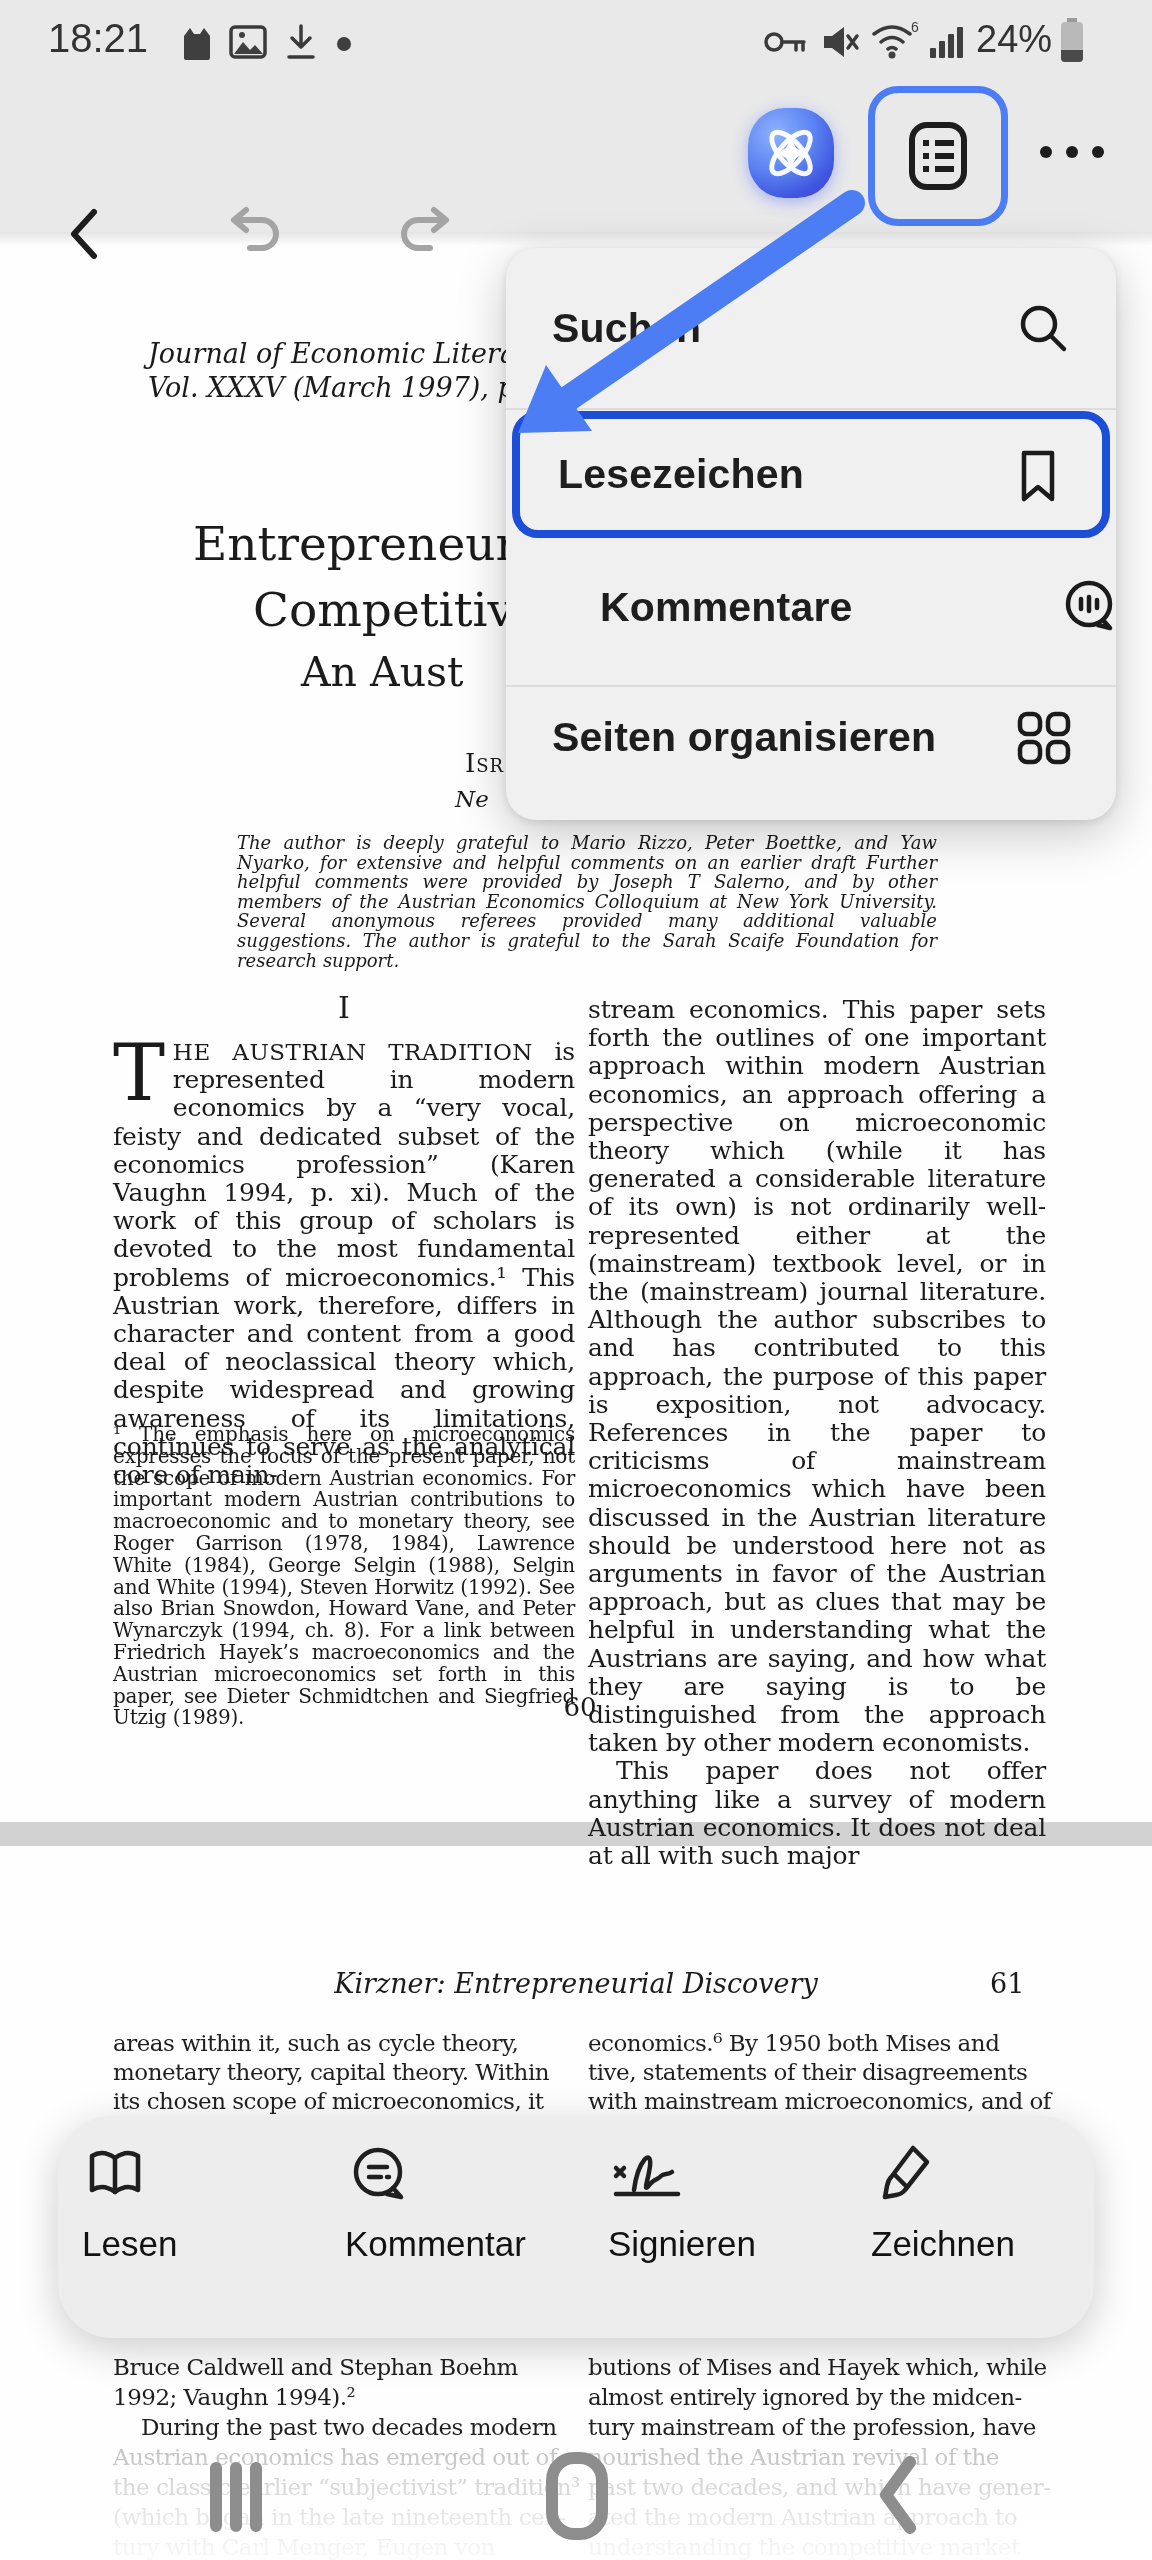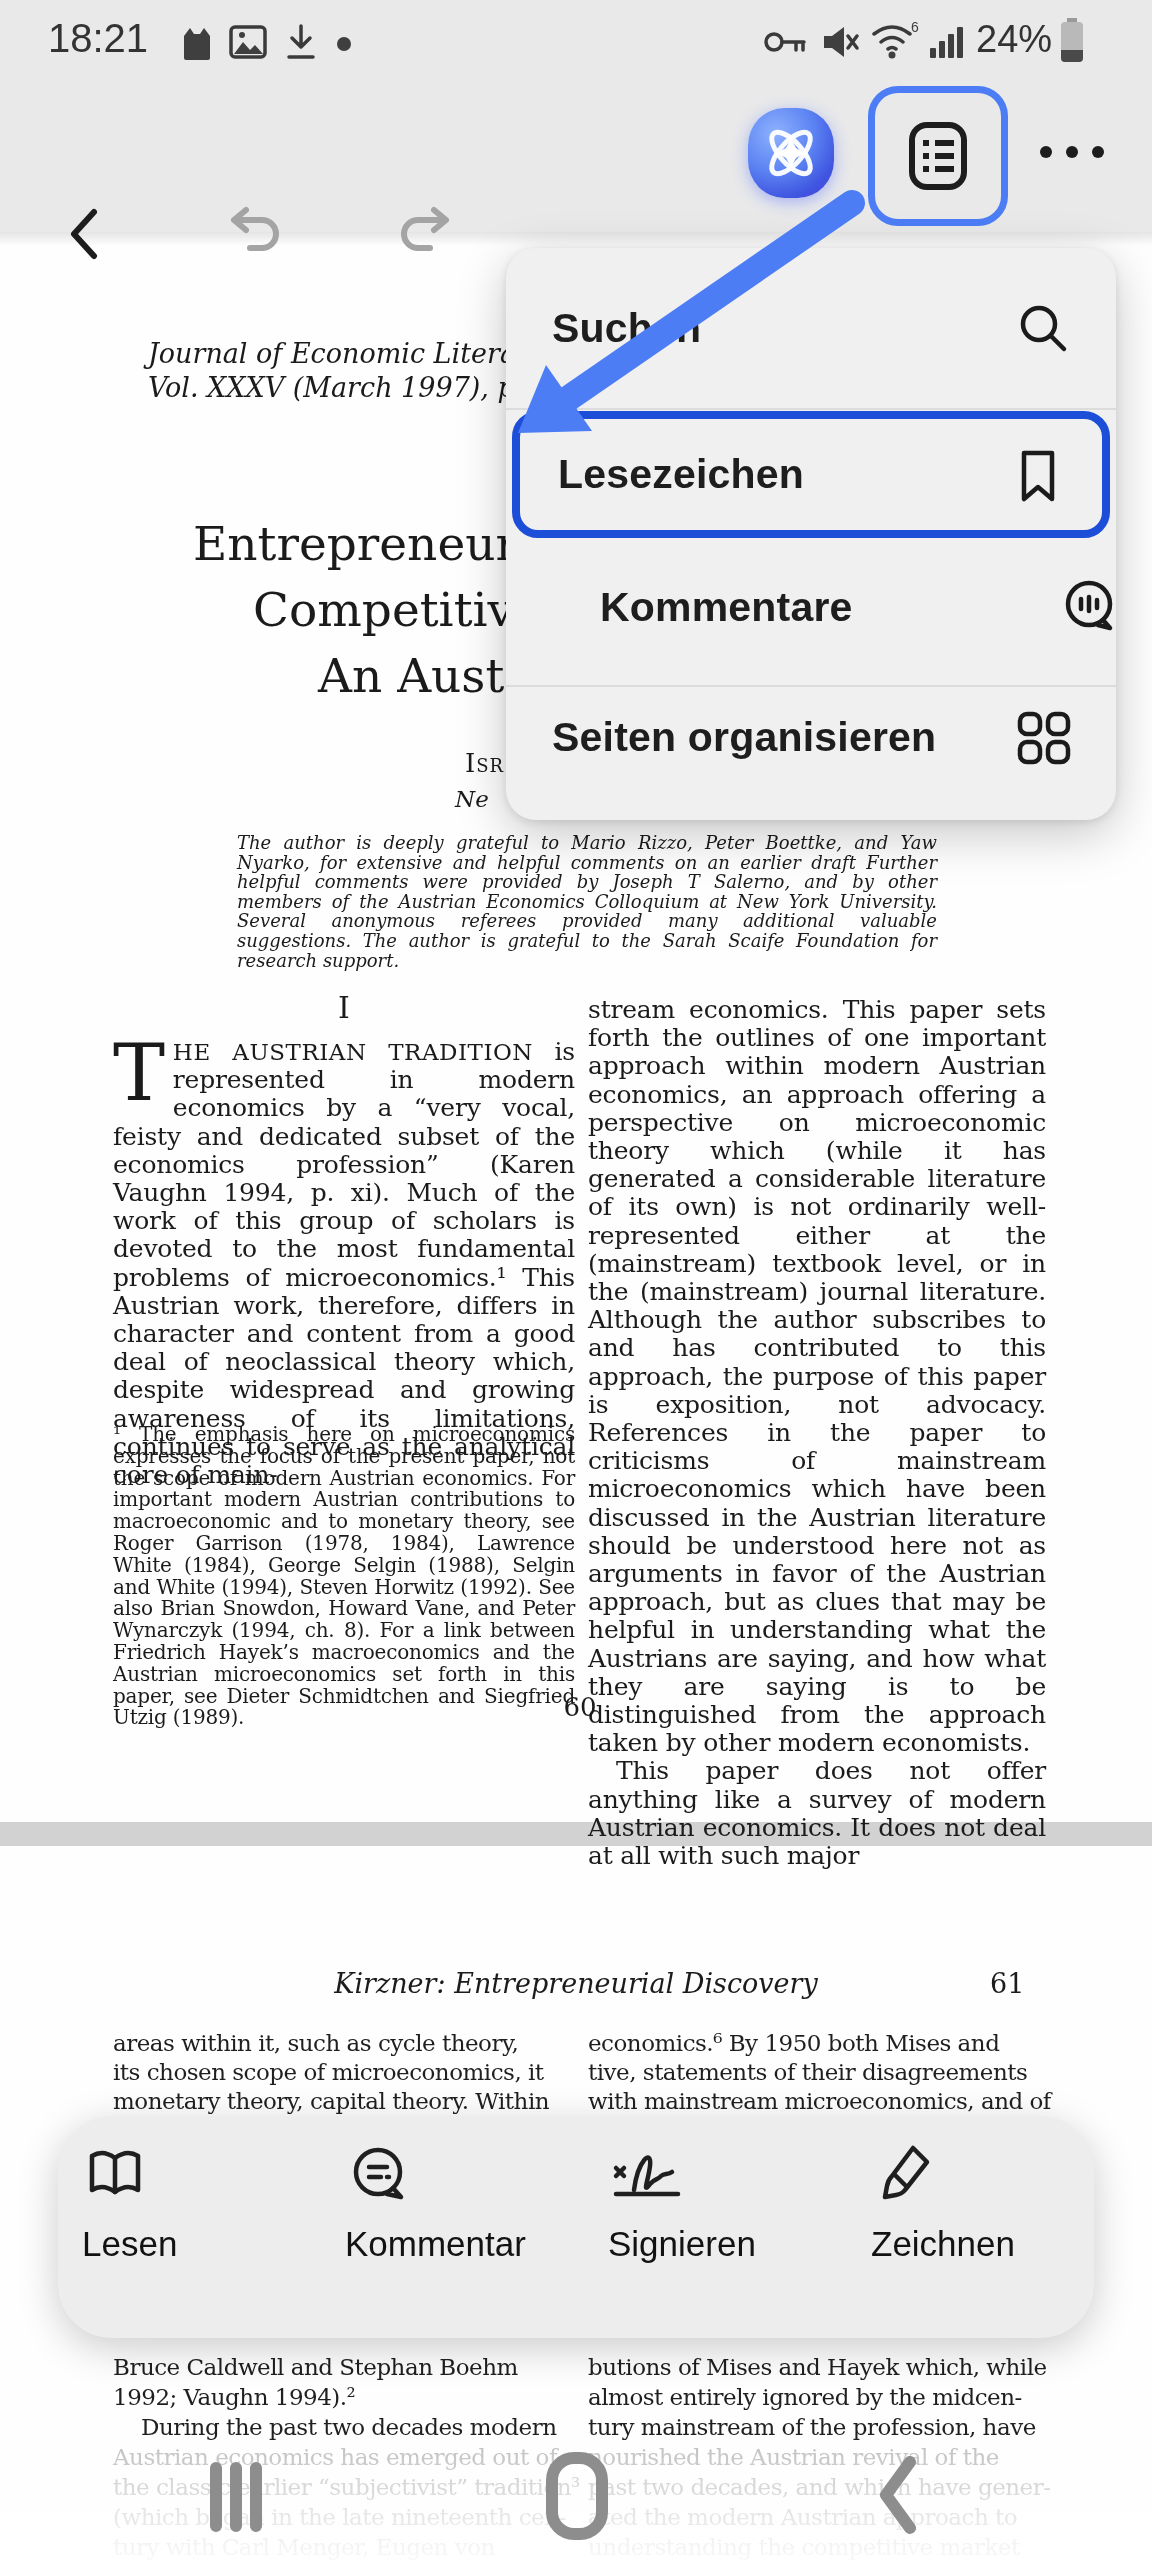--- a/index.html
+++ b/index.html
@@ -59,21 +59,21 @@
   <div class="page" style="top:232px;height:1590px;"></div>
   <div class="abs" style="left:0;top:1822px;width:1152px;height:24px;background:#d2d2d2;z-index:1;"></div>
   <div class="page" style="top:1846px;height:714px;"></div>
   <div class="chrome-shadow"></div>
 
   <div class="abs serif it" style="left:148px;top:338px;font-size:27px;z-index:2;">Journal of Economic Literature</div>
   <div class="abs serif it" style="left:148px;top:372px;font-size:27px;z-index:2;">Vol. XXXV (March 1997), pp. 60–85</div>
 
   <div class="abs serif" style="left:193px;top:516px;font-size:47px;z-index:2;">Entrepreneur</div>
   <div class="abs serif" style="left:253px;top:582px;font-size:47px;z-index:2;">Competitiv</div>
-  <div class="abs serif" style="left:318px;top:648px;font-size:47px;z-index:2;">An Aust</div>
+  <div class="abs serif" style="left:301px;top:648px;font-size:41px;z-index:2;">An Aust</div>
 
   <div class="abs serif" style="left:465px;top:748px;font-size:26px;font-variant:small-caps;letter-spacing:1px;z-index:2;">Isr</div>
   <div class="abs serif it" style="left:455px;top:786px;font-size:23px;z-index:2;">Ne</div>
 
   <div class="abs serif it jus" style="left:237px;top:833px;width:700px;font-size:18px;line-height:19.6px;z-index:2;">The author is deeply grateful to Mario Rizzo, Peter Boettke, and Yaw Nyarko, for extensive and helpful comments on an earlier draft  Further helpful comments were provided by Joseph T  Salerno, and by other members of the Austrian Economics Colloquium at New York University. Several anonymous referees provided many additional valuable suggestions. The author is grateful to the Sarah Scaife Foundation for research support.</div>
 
   <div class="abs serif" style="left:113px;top:990px;width:462px;text-align:center;font-size:30px;z-index:2;">I</div>
 
   <div class="abs serif jus body-text colL" style="top:1038px;z-index:2;">
     <span class="dropcap">T</span><span class="lead">HE AUSTRIAN TRADITION</span><span> is represented in modern economics by a “very vocal, feisty and dedicated subset of the economics profession” (Karen Vaughn 1994, p. xi). Much of the work of this group of scholars is devoted to the most fundamental problems of microeconomics.¹ This Austrian work, therefore, differs in character and content from a good deal of neoclassical theory which, despite widespread and growing awareness of its limitations, continues to serve as the analytical core of main-</span>
@@ -86,22 +86,22 @@
     <div class="ind">This paper does not offer anything like a survey of modern Austrian economics. It does not deal at all with such major</div>
   </div>
 
   <div class="abs serif" style="left:536px;top:1692px;width:88px;text-align:center;font-size:26px;z-index:2;">60</div>
 
   <div class="abs serif it" style="left:0;top:1968px;width:1152px;text-align:center;font-size:27px;z-index:2;">Kirzner: Entrepreneurial Discovery</div>
   <div class="abs serif" style="left:990px;top:1968px;font-size:27px;z-index:2;">61</div>
 
   <div class="abs colL" style="top:2029px;z-index:2;">
     <div class="serif line23 d0">areas within it, such as cycle theory,</div>
+    <div class="serif line23 d0">monetary theory, capital theory. Within</div>
     <div class="serif line23 d0">its chosen scope of microeconomics, it</div>
-    <div class="serif line23 d0">monetary theory, capital theory. Within</div>
     <div class="serif line23 d0">does not claim to represent a universally</div>
   </div>
   <div class="abs colR" style="top:2029px;z-index:2;">
     <div class="serif line23 d0">economics.⁶ By 1950 both Mises and</div>
     <div class="serif line23 d0">tive, statements of their disagreements</div>
     <div class="serif line23 d0">with mainstream microeconomics, and of</div>
   </div>
 
   <div class="abs colL" style="top:2352px;z-index:2;">
     <div class="serif line23 d0" style="line-height:30px">Bruce Caldwell and Stephan Boehm</div>

